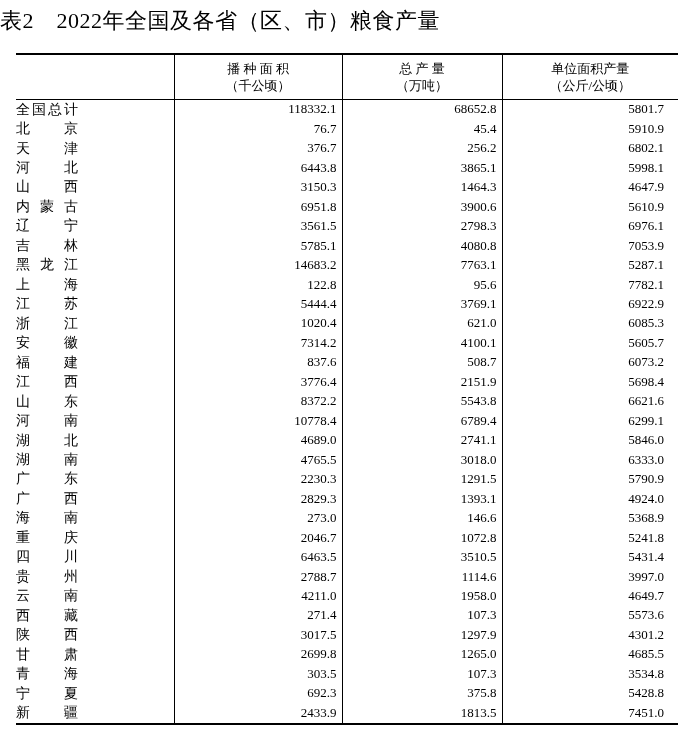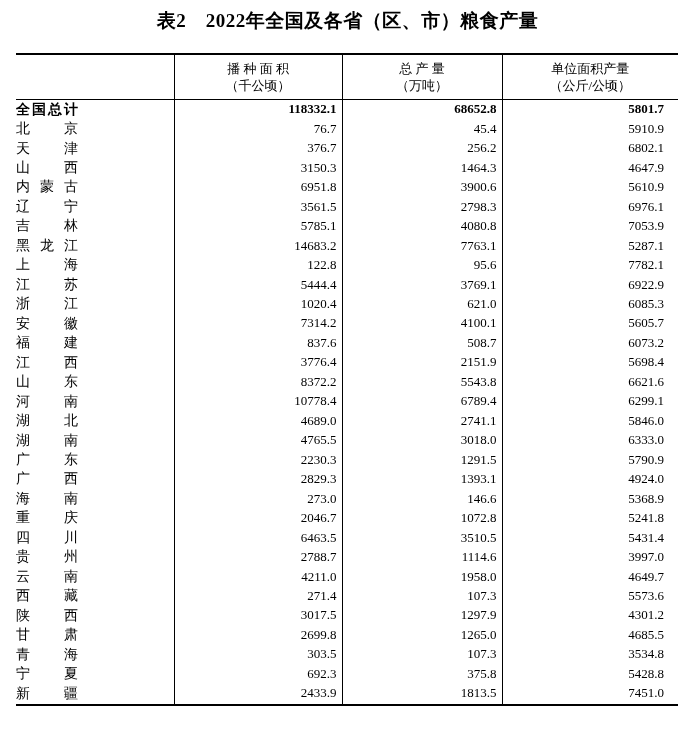--- a/index.html
+++ b/index.html
@@ -11,23 +11,22 @@
   }
   .page {
     position: relative;
     width: 695px;
     height: 729px;
     background: #ffffff;
     overflow: hidden;
   }
   .title {
     margin-top: 9px;
-    text-align: center;
-    font-size: 19px;
-    font-weight: bold;
+    font-size: 22px;
+    font-weight: normal;
     letter-spacing: 0.5px;
     line-height: 24px;
   }
   table.grain {
     border-collapse: collapse;
     table-layout: fixed;
     width: 662px;
     margin-left: 16px;
     margin-top: 20px;
     border-top: 2px solid #000;
@@ -67,21 +66,21 @@
     text-align: justify;
     text-align-last: justify;
     vertical-align: middle;
   }
   td.num {
     text-align: right;
     font-family: "Liberation Serif", "DejaVu Serif", serif;
   }
   td.num.c1, td.num.c2 { padding-right: 5px; }
   td.num.c3 { padding-right: 14px; margin-left: 40px; }
-  tr.total-row td, tr.total-row .region-name { font-weight: bold; }
+  tr.total-row td, tr.total-row .region-name { font-weight: normal; }
 </style>
 </head>
 <body>
 
 <div class="page">
 
   <div class="title">表2　2022年全国及各省（区、市）粮食产量</div>
 
   <table class="grain">
     <colgroup>
@@ -120,20 +119,26 @@
           <td class="num c2">45.4</td>
           <td class="num c3">5910.9</td>
         </tr>
         <tr>
           <td class="region-cell"><span class="region-name">天津</span></td>
           <td class="num c1">376.7</td>
           <td class="num c2">256.2</td>
           <td class="num c3">6802.1</td>
         </tr>
         <tr>
+          <td class="region-cell"><span class="region-name">河北</span></td>
+          <td class="num c1">6443.8</td>
+          <td class="num c2">3865.1</td>
+          <td class="num c3">5998.1</td>
+        </tr>
+        <tr>
           <td class="region-cell"><span class="region-name">山西</span></td>
           <td class="num c1">3150.3</td>
           <td class="num c2">1464.3</td>
           <td class="num c3">4647.9</td>
         </tr>
         <tr>
           <td class="region-cell"><span class="region-name">内蒙古</span></td>
           <td class="num c1">6951.8</td>
           <td class="num c2">3900.6</td>
           <td class="num c3">5610.9</td>

